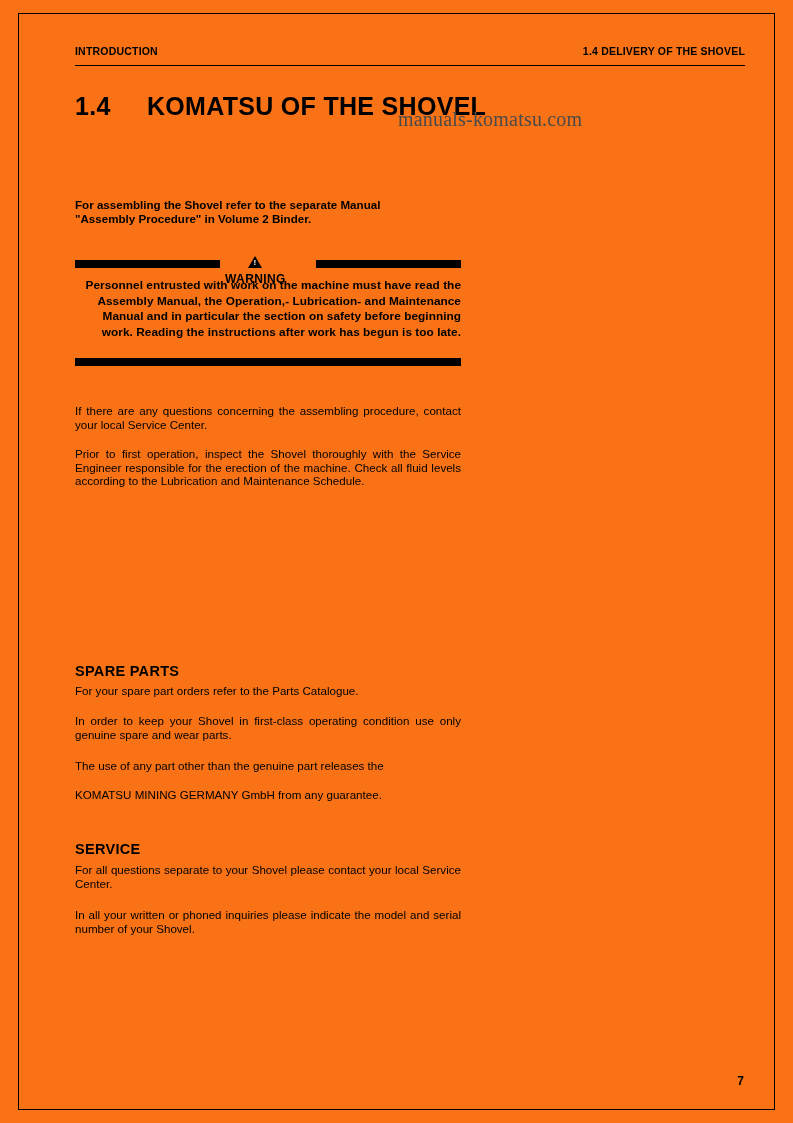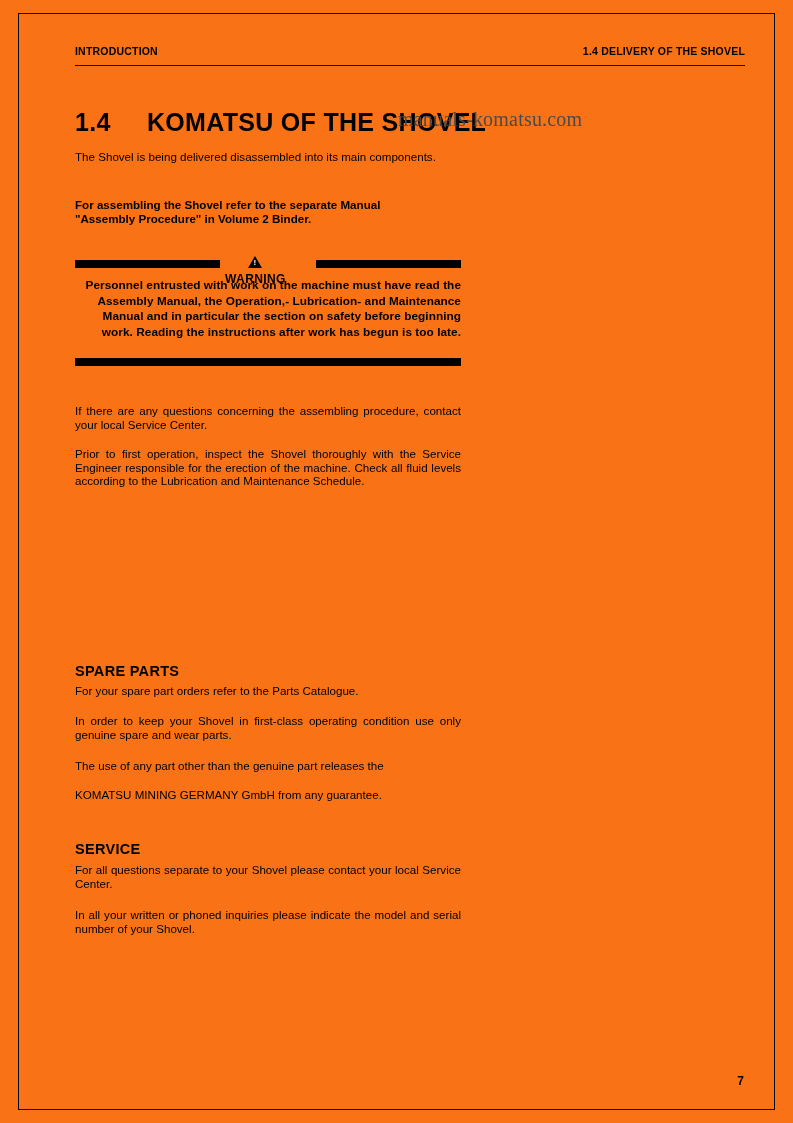--- a/index.html
+++ b/index.html
@@ -58,21 +58,20 @@
     top: 92px;
     width: 600px;
     display: flex;
     align-items: baseline;
     font-size: 25px;
     font-weight: bold;
     letter-spacing: 0.3px;
   }
   .title-num {
     width: 72px;
-    margin-top: 16px;
   }
   .title-text {
     white-space: nowrap;
   }
 
   
   .watermark {
     position: absolute;
     left: 398px;
     top: 108px;
@@ -198,23 +197,20 @@
   </div>
   <div class="header-rule"></div>
 
   <div class="title-row">
     <span class="title-num">1.4</span>
     <span class="title-text">KOMATSU OF THE SHOVEL</span>
   </div>
 
   <div class="watermark">manuals-komatsu.com</div>
 
-  <div class="body-col" style="top:150px;">
-    <p class="txt">The Shovel is being delivered disassembled into its main components.</p>
-  </div>
 
   <div class="body-col" style="top:198px;">
     <p class="txt bold indent">For assembling the Shovel refer to the separate Manual</p>
     <p class="txt bold indent">"Assembly Procedure" in Volume 2 Binder.</p>
   </div>
 
   <div class="warn-wrap">
     <div class="warn-top">
       <div class="warn-bar-left"></div>
       <div class="warn-bar-right"></div>

